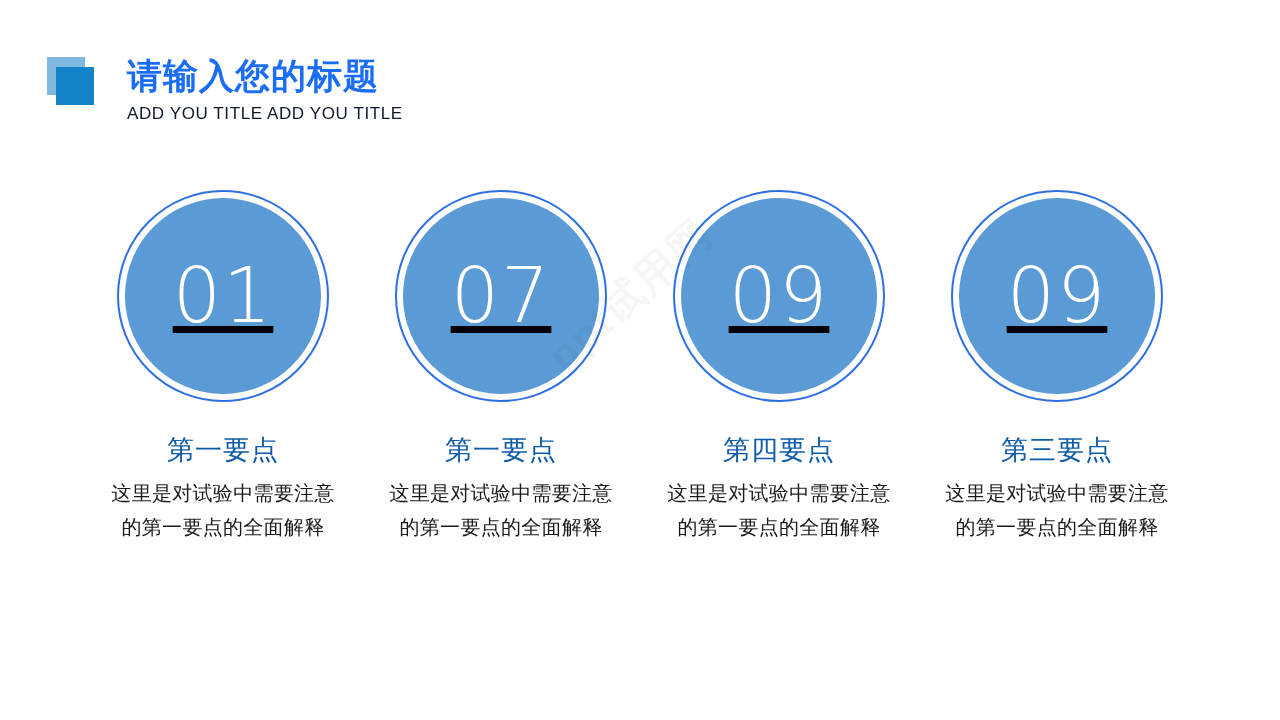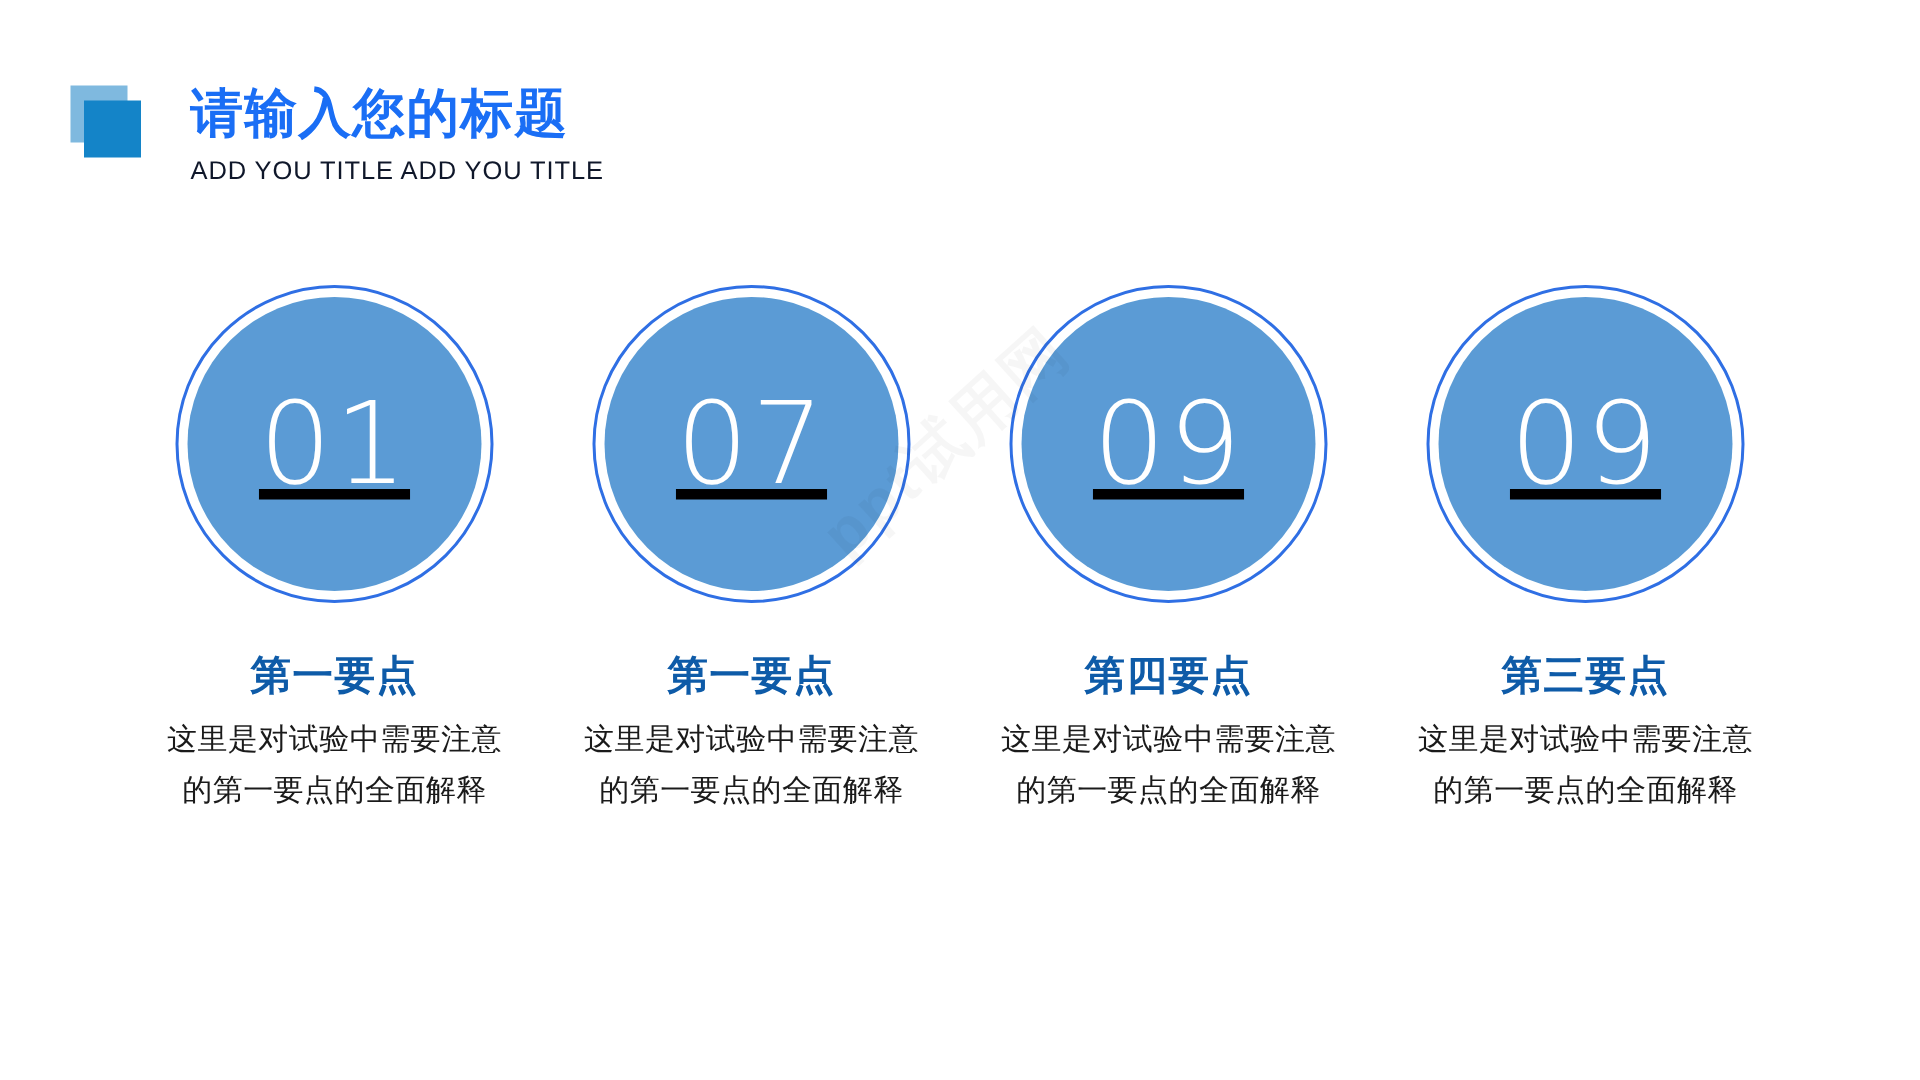--- a/index.html
+++ b/index.html
@@ -150,21 +150,21 @@
     font-weight: 300;
     color: #ffffff;
     letter-spacing: 2px;
     line-height: 1;
     font-family: "DejaVu Sans", "Liberation Sans", sans-serif;
   }
 
   .column-heading {
     margin-top: 30px;
     font-size: 27px;
-    font-weight: bold;
+    font-weight: normal;
     color: #0E5BA8;
     letter-spacing: 1px;
     line-height: 36px;
     text-align: center;
     white-space: nowrap;
   }
 
   .column-body {
     margin-top: 8px;
     width: 232px;

